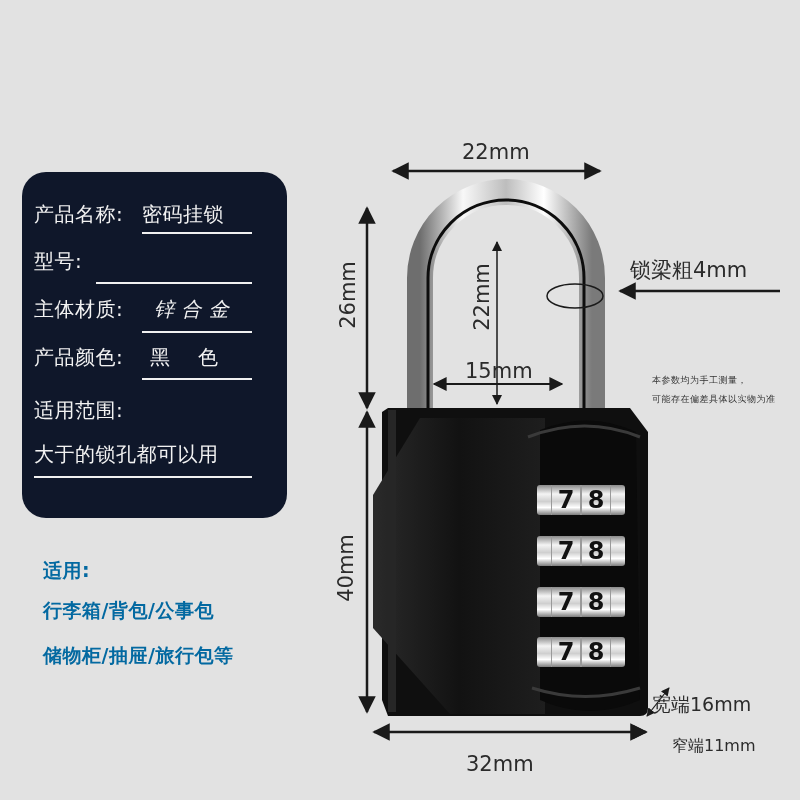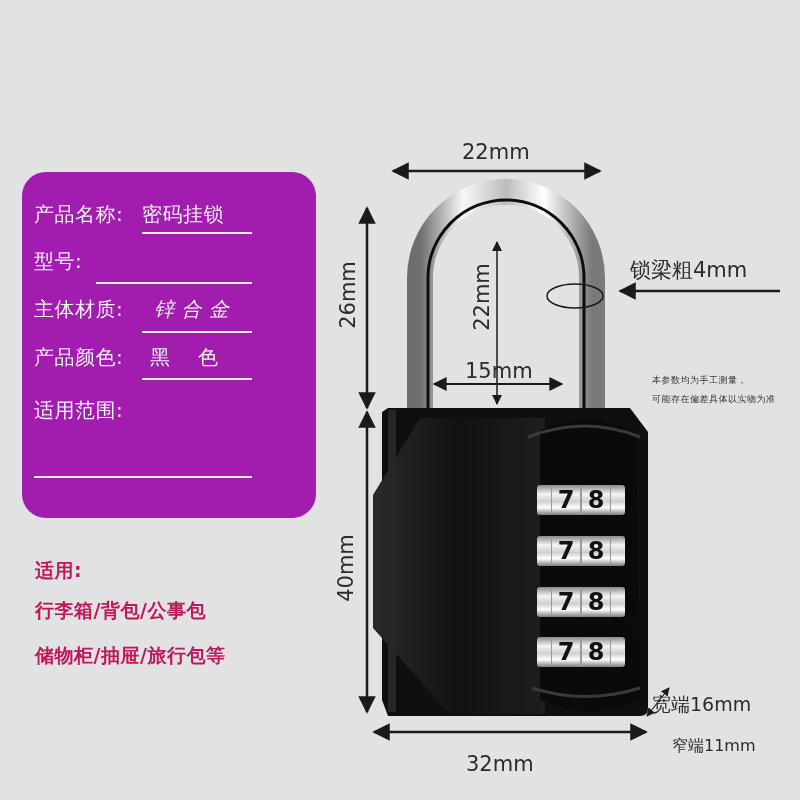--- a/index.html
+++ b/index.html
@@ -6,28 +6,28 @@
   html, body { width: 800px; height: 800px; overflow: hidden; }
   body {
     background: #e2e2e2;
     font-family: "DejaVu Sans", "Liberation Sans", sans-serif;
     position: relative;
     color: #2b2b2b;
   }
 
   
   .panel {
-    position: absolute; left: 22px; top: 172px; width: 294px; height: 346px;
-    background: #a21caf; border-radius: 24px;
+    position: absolute; left: 22px; top: 172px; width: 265px; height: 346px;
+    background: #0f172a; border-radius: 24px;
   }
   .spec-text { position: absolute; color: #f2f2f2; font-size: 20px; line-height: 24px; white-space: nowrap; letter-spacing: 0.5px; }
   .spec-line { position: absolute; height: 1.5px; background: #f0f0f0; }
 
   
-  .usage { position: absolute; left: 35px; font-size: 19px; font-weight: bold; color: #be185d; white-space: nowrap; letter-spacing: 0.5px; }
+  .usage { position: absolute; left: 43px; font-size: 19px; font-weight: bold; color: #0369a1; white-space: nowrap; letter-spacing: 0.5px; }
 
   
   .dim-label { position: absolute; font-size: 21px; color: #2b2b2b; white-space: nowrap; }
   .dim-label.vertical { transform-origin: center center; transform: rotate(-90deg); }
   .note { position: absolute; font-size: 9px; color: #333; white-space: nowrap; letter-spacing: 0.5px; margin-left: 16px; }
 
   svg { position: absolute; left: 0; top: 0; overflow: visible; }
 
   
   .dial {
@@ -54,20 +54,21 @@
 
   <span class="spec-text" style="left:12px; top:125px;">主体材质:</span>
   <span class="spec-text" style="left:132px; top:125px;font-style:italic;">锌 合 金</span>
   <div class="spec-line" style="left:120px; top:159px; width:110px;"></div>
 
   <span class="spec-text" style="left:12px; top:173px;">产品颜色:</span>
   <span class="spec-text" style="left:128px; top:173px; white-space:pre;">黑    色</span>
   <div class="spec-line" style="left:120px; top:206px; width:110px;"></div>
 
   <span class="spec-text" style="left:12px; top:226px;">适用范围:</span>
+  <span class="spec-text" style="left:12px; top:270px;">大于的锁孔都可以用</span>
   <div class="spec-line" style="left:12px; top:304px; width:218px;"></div>
 </div>
 
 <span class="usage" style="top:558px;">适用:</span>
 <span class="usage" style="top:598px;">行李箱/背包/公事包</span>
 <span class="usage" style="top:643px;">储物柜/抽屉/旅行包等</span>
 
 <svg width="800" height="800">
   <defs>
     <linearGradient id="chrome" x1="0" x2="1" y1="0" y2="0">

